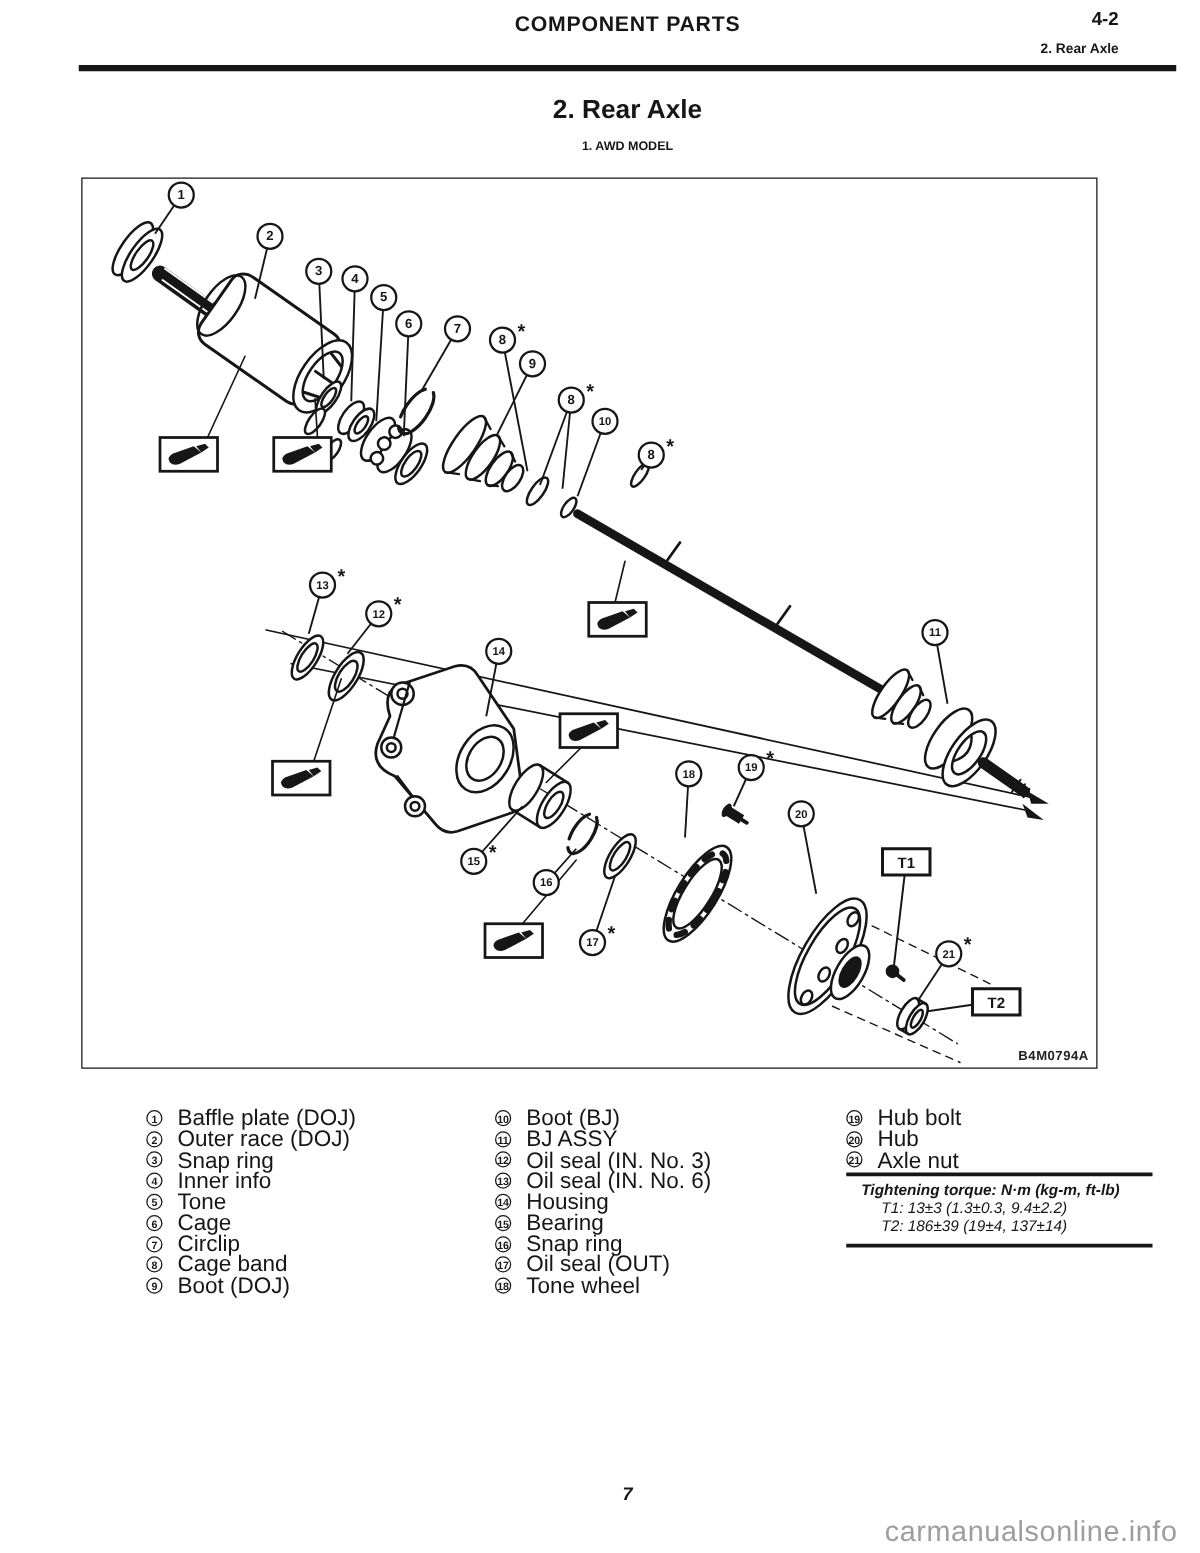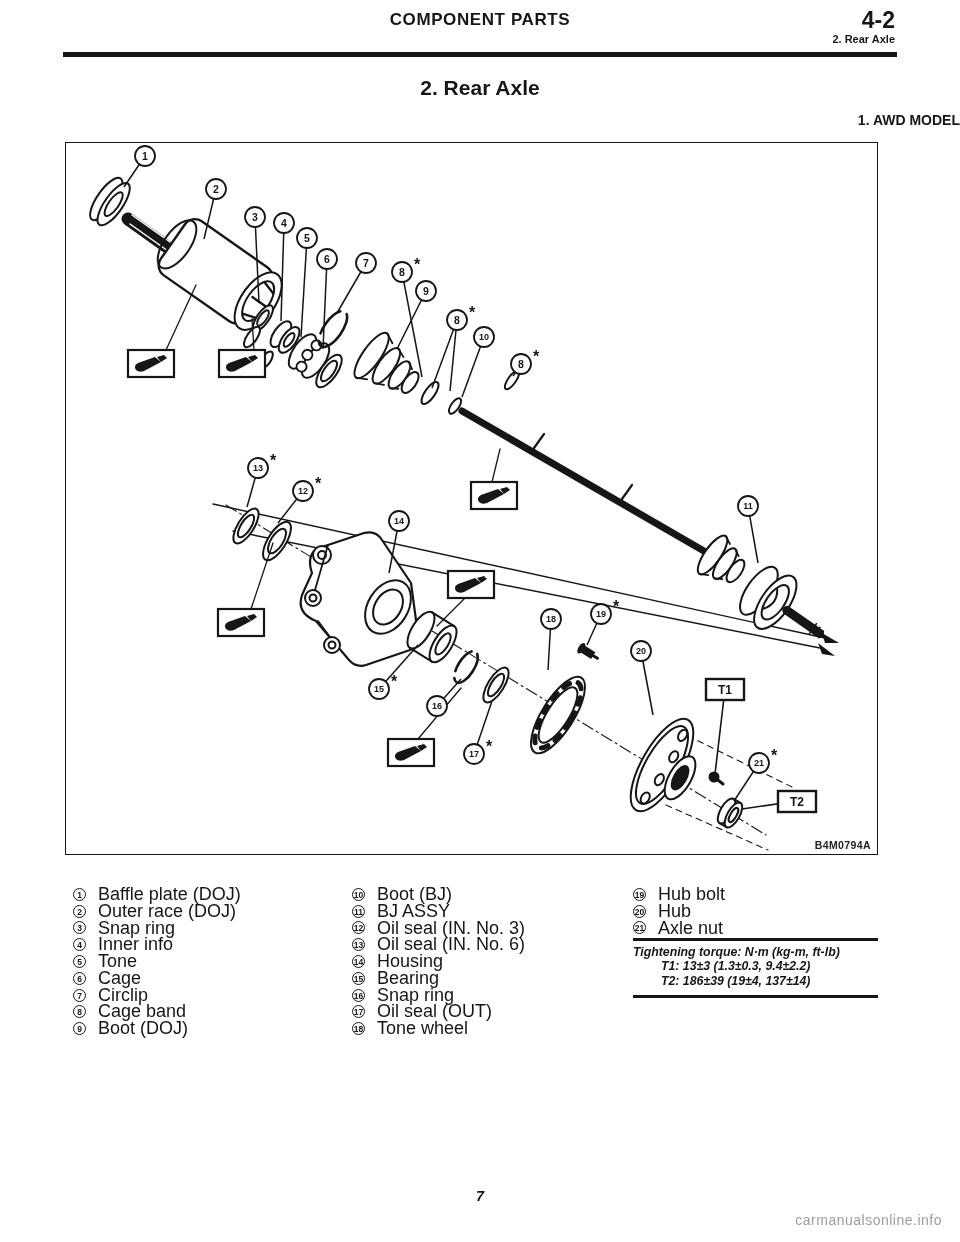--- a/index.html
+++ b/index.html
@@ -1,46 +1,46 @@
 <!DOCTYPE html>
 <html><head>
 <meta charset="utf-8">
 <style>
   html,body{margin:0;padding:0;background:#fff;}
   body{width:960px;height:1242px;position:relative;overflow:hidden;
        font-family:"Liberation Sans",sans-serif;color:#161616;}
-  .abs{position:absolute;}
+  .abs{position:absolute;padding-left:44px;}
   
   .hdr-title{left:0;right:0;top:10px;text-align:center;font-weight:bold;font-size:17px;letter-spacing:.6px;}
-  .hdr-code{right:65px;top:7px;font-weight:bold;font-size:23px;}
+  .hdr-code{right:65px;top:7px;font-weight:bold;font-size:15px;}
   .hdr-sub{right:65px;top:33px;font-weight:bold;font-size:11px;}
   .hdr-rule{left:63px;top:52px;width:834px;height:5px;background:#161616;}
   .doc-title{left:0;right:0;top:76px;text-align:center;font-weight:bold;font-size:21px;}
-  .doc-sub{left:0;right:0;top:112px;text-align:right;font-weight:bold;font-size:14px;}
+  .doc-sub{left:0;right:0;top:112px;text-align:center;font-weight:bold;font-size:10px;}
   
   .fig-box{left:65px;top:142px;width:813px;height:713px;border:1.6px solid #161616;box-sizing:border-box;}
   .fig-code{position:absolute;right:6px;bottom:3px;font-weight:bold;font-size:10.5px;letter-spacing:.4px;color:#222;}
   #fig-svg{position:absolute;left:0;top:0;}
   #fig-svg *{vector-effect:none;}
   #fig-svg .ln{stroke:#161616;fill:none;stroke-width:2;stroke-linecap:round;stroke-linejoin:round;}
   #fig-svg text{font-family:"Liberation Sans",sans-serif;font-weight:bold;fill:#161616;stroke:none;}
   
   .legend-col{width:275px;}
   .lrow{display:flex;align-items:center;height:16.8px;gap:12px;}
   .circ{flex:0 0 13px;width:13px;height:13px;border:1.4px solid #161616;border-radius:50%;
         font-size:8.5px;font-weight:bold;line-height:13px;text-align:center;box-sizing:border-box;}
   .lbl{font-size:18px;}
   
   .tq{left:633px;top:938px;width:245px;}
   .tq .rule{height:3px;background:#161616;}
-  .tq-head{font-style:italic;font-weight:bold;font-size:12.3px;margin-top:4px;}
-  .tq-line{font-style:italic;font-weight:bold;font-size:12.3px;padding-left:28px;line-height:14.5px;}
+  .tq-head{font-style:italic;font-weight:bold;font-size:12.3px;margin-top:4px;margin-left:12px;}
+  .tq-line{font-style:italic;font-weight:normal;font-size:12.3px;padding-left:28px;line-height:14.5px;}
   .tq .rule2{height:3px;background:#161616;margin-top:7px;}
   .page-num{left:0;right:0;top:1188px;text-align:center;font-weight:bold;font-style:italic;font-size:14.5px;}
-  .watermark{right:18px;top:1212px;font-size:14px;color:#9d9d9d;letter-spacing:.5px;}
+  .watermark{right:18px;top:1212px;font-size:23px;color:#9d9d9d;letter-spacing:.5px;}
 </style>
 </head>
 <body>
 
 <div class="abs hdr-title">COMPONENT PARTS</div>
 <div class="abs hdr-code">4-2</div>
 <div class="abs hdr-sub">2. Rear Axle</div>
 <div class="abs hdr-rule"></div>
 
 <div class="abs doc-title">2.  Rear Axle</div>

